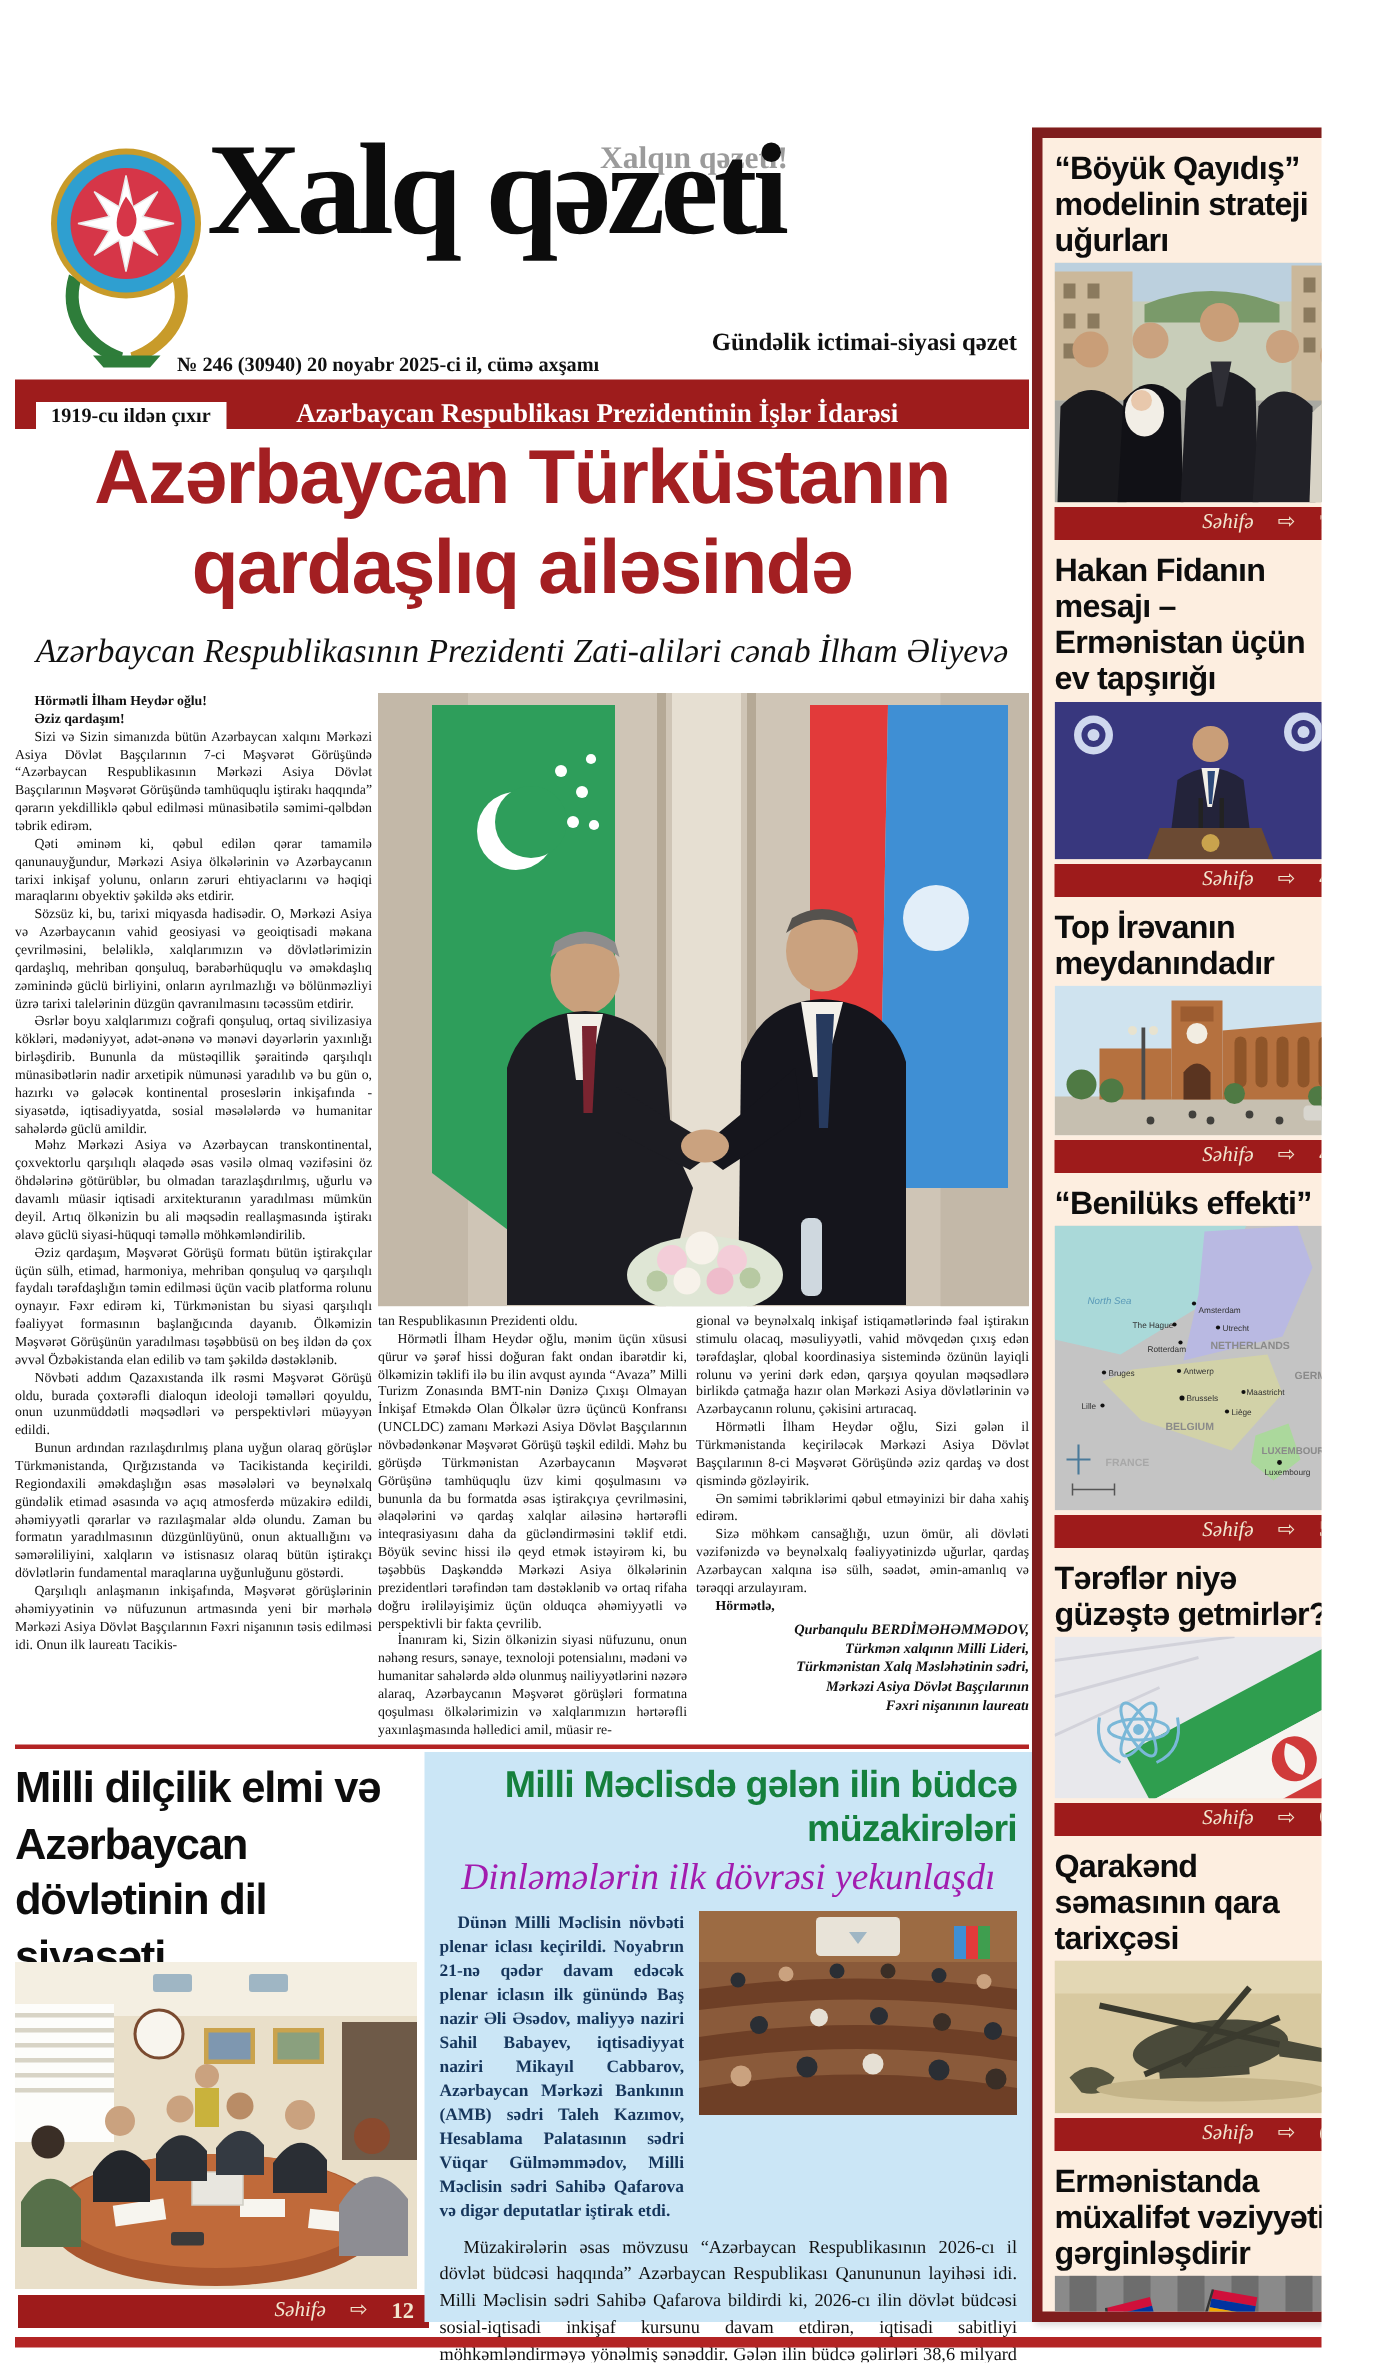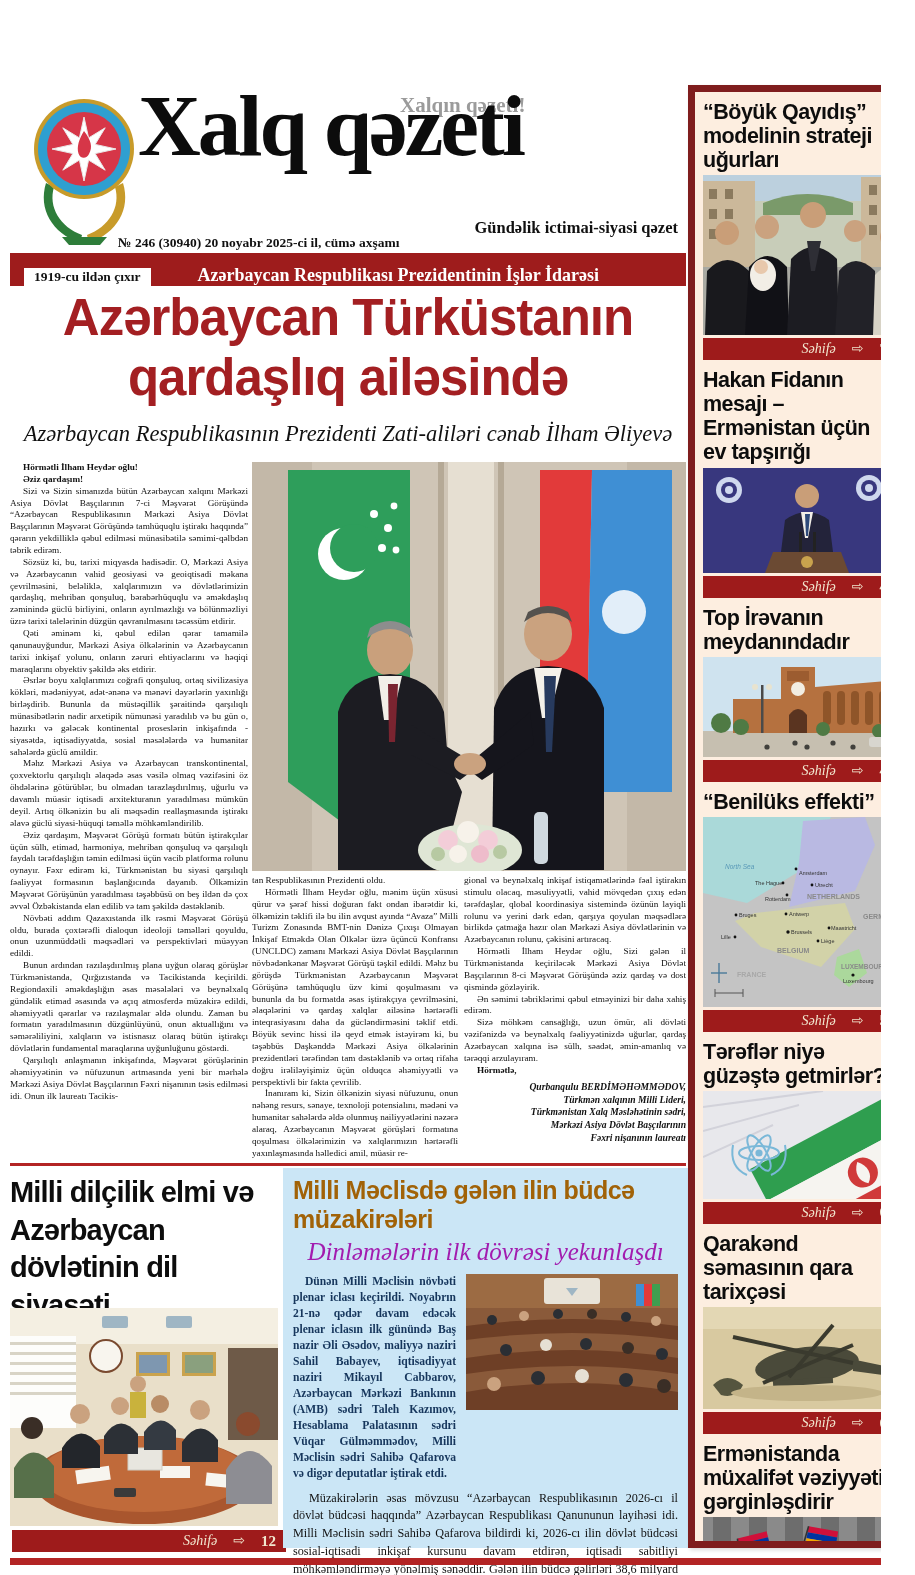--- a/index.html
+++ b/index.html
@@ -30,21 +30,21 @@
   .red-divider{position:absolute;left:10px;top:1163px;width:676px;height:3px;background:#b32424;}
   
   .dil-title{position:absolute;left:10px;top:1174px;width:268px;font-family:"Liberation Sans",sans-serif;font-weight:bold;font-size:29px;line-height:1.3;letter-spacing:-0.8px;color:#0d0d0d;}
   .page-bar{background:#9e1b1b;height:22px;display:flex;align-items:center;justify-content:flex-end;gap:16px;padding-right:10px;color:#f2e7cf;}
   .page-bar .pb-label{font-style:italic;font-size:14px;font-family:"Liberation Serif",serif;}
   .page-bar .pb-arrow{font-size:14px;line-height:1;}
   .page-bar .pb-num{font-weight:bold;font-size:15px;}
   .dil-bar{position:absolute;left:12px;top:1530px;width:264px;}
   
   .budce{position:absolute;left:283px;top:1168px;width:405px;height:380px;background:#cbe6f6;padding:6px 10px;box-sizing:border-box;}
-  .budce-title{text-align:left;font-family:"Liberation Sans",sans-serif;font-weight:bold;font-size:25px;letter-spacing:-0.5px;color:#a16207;margin:2px 0 4px;}
+  .budce-title{text-align:right;font-family:"Liberation Sans",sans-serif;font-weight:bold;font-size:25px;letter-spacing:-0.5px;color:#15803d;margin:2px 0 4px;}
   .budce-sub{text-align:center;font-style:italic;font-size:25px;color:#a21caf;margin-bottom:8px;font-family:"Liberation Serif",serif;}
   .budce-row{display:flex;gap:10px;}
   .budce-intro{width:168px;font-weight:bold;font-size:11.6px;line-height:1.38;text-align:justify;color:#16365c;}
   .budce-intro p{margin:0;text-indent:12px;}
   .budce-body{margin-top:8px;font-size:12.2px;line-height:1.45;text-align:justify;color:#111;}
   .budce-body p{margin:0;text-indent:16px;}
   
   .sidebar{position:absolute;left:688px;top:85px;width:224px;height:1463px;background:#fdeee0;border:7px solid #7f1d1d;box-sizing:border-box;padding:8px 8px 0;overflow:hidden;box-shadow:2px 2px 4px rgba(0,0,0,0.15);}
   .sb-item{margin-bottom:8px;}
   .sb-title{font-family:"Liberation Sans",sans-serif;font-weight:bold;font-size:21.5px;line-height:1.12;letter-spacing:-0.5px;color:#0d0d0d;margin-bottom:3px;}
@@ -144,22 +144,22 @@
           <circle cx="248" cy="390" r="7" fill="#b7c9a2"></circle>
         <rect x="282" y="350" width="14" height="52" rx="5" fill="#cfd8df"></rect>
       </g>
     </svg>
   </div>
 
   <div class="col col1">
     <p class="bold">Hörmətli İlham Heydər oğlu!</p>
     <p class="bold">Əziz qardaşım!</p>
     <p>Sizi və Sizin simanızda bütün Azərbaycan xalqını Mərkəzi Asiya Dövlət Başçılarının 7-ci Məşvərət Görüşündə “Azərbaycan Respublikasının Mərkəzi Asiya Dövlət Başçılarının Məşvərət Görüşündə tamhüquqlu iştirakı haqqında” qərarın yekdilliklə qəbul edilməsi münasibətilə səmimi-qəlbdən təbrik edirəm.</p>
+    <p>Qəti əminəm ki, qəbul edilən qərar tamamilə qanunauyğundur, Mərkəzi Asiya ölkələrinin və Azərbaycanın tarixi inkişaf yolunu, onların zəruri ehtiyaclarını və həqiqi maraqlarını obyektiv şəkildə əks etdirir.</p>
     <p>Sözsüz ki, bu, tarixi miqyasda hadisədir. O, Mərkəzi Asiya və Azərbaycanın vahid geosiyasi və geoiqtisadi məkana çevrilməsini, beləliklə, xalqlarımızın və dövlətlərimizin qardaşlıq, mehriban qonşuluq, bərabərhüquqlu və əməkdaşlıq zəminində güclü birliyini, onların ayrılmazlığı və bölünməzliyi üzrə tarixi talelərinin düzgün qavranılmasını təcəssüm etdirir.</p>
-    <p>Qəti əminəm ki, qəbul edilən qərar tamamilə qanunauyğundur, Mərkəzi Asiya ölkələrinin və Azərbaycanın tarixi inkişaf yolunu, onların zəruri ehtiyaclarını və həqiqi maraqlarını obyektiv şəkildə əks etdirir.</p>
     <p>Əsrlər boyu xalqlarımızı coğrafi qonşuluq, ortaq sivilizasiya kökləri, mədəniyyət, adət-ənənə və mənəvi dəyərlərin yaxınlığı birləşdirib. Bununla da müstəqillik şəraitində qarşılıqlı münasibətlərin nadir arxetipik nümunəsi yaradılıb və bu gün o, hazırkı və gələcək kontinental proseslərin inkişafında - siyasətdə, iqtisadiyyatda, sosial məsələlərdə və humanitar sahələrdə güclü amildir.</p>
     <p>Məhz Mərkəzi Asiya və Azərbaycan transkontinental, çoxvektorlu qarşılıqlı əlaqədə əsas vəsilə olmaq vəzifəsini öz öhdələrinə götürüblər, bu olmadan tarazlaşdırılmış, uğurlu və davamlı müasir iqtisadi arxitekturanın yaradılması mümkün deyil. Artıq ölkənizin bu ali məqsədin reallaşmasında iştirakı əlavə güclü siyasi-hüquqi təməllə möhkəmləndirilib.</p>
     <p>Əziz qardaşım, Məşvərət Görüşü formatı bütün iştirakçılar üçün sülh, etimad, harmoniya, mehriban qonşuluq və qarşılıqlı faydalı tərəfdaşlığın təmin edilməsi üçün vacib platforma rolunu oynayır. Fəxr edirəm ki, Türkmənistan bu siyasi qarşılıqlı fəaliyyət formasının başlanğıcında dayanıb. Ölkəmizin Məşvərət Görüşünün yaradılması təşəbbüsü on beş ildən də çox əvvəl Özbəkistanda elan edilib və tam şəkildə dəstəklənib.</p>
     <p>Növbəti addım Qazaxıstanda ilk rəsmi Məşvərət Görüşü oldu, burada çoxtərəfli dialoqun ideoloji təməlləri qoyuldu, onun uzunmüddətli məqsədləri və perspektivləri müəyyən edildi.</p>
     <p>Bunun ardından razılaşdırılmış plana uyğun olaraq görüşlər Türkmənistanda, Qırğızıstanda və Tacikistanda keçirildi. Regiondaxili əməkdaşlığın əsas məsələləri və beynəlxalq gündəlik etimad əsasında və açıq atmosferdə müzakirə edildi, əhəmiyyətli qərarlar və razılaşmalar əldə olundu. Zaman bu formatın yaradılmasının düzgünlüyünü, onun aktuallığını və səmərəliliyini, xalqların və istisnasız olaraq bütün iştirakçı dövlətlərin fundamental maraqlarına uyğunluğunu göstərdi.</p>
     <p>Qarşılıqlı anlaşmanın inkişafında, Məşvərət görüşlərinin əhəmiyyətinin və nüfuzunun artmasında yeni bir mərhələ Mərkəzi Asiya Dövlət Başçılarının Fəxri nişanının təsis edilməsi idi. Onun ilk laureatı Tacikis-</p>
   </div>
   <div class="col col2">
     <p style="text-indent:0">tan Respublikasının Prezidenti oldu.</p>
     <p>Hörmətli İlham Heydər oğlu, mənim üçün xüsusi qürur və şərəf hissi doğuran fakt ondan ibarətdir ki, ölkəmizin təklifi ilə bu ilin avqust ayında “Avaza” Milli Turizm Zonasında BMT-nin Dənizə Çıxışı Olmayan İnkişaf Etməkdə Olan Ölkələr üzrə üçüncü Konfransı (UNCLDC) zamanı Mərkəzi Asiya Dövlət Başçılarının növbədənkənar Məşvərət Görüşü təşkil edildi. Məhz bu görüşdə Türkmənistan Azərbaycanın Məşvərət Görüşünə tamhüquqlu üzv kimi qoşulmasını və bununla da bu formatda əsas iştirakçıya çevrilməsini, əlaqələrini və qardaş xalqlar ailəsinə hərtərəfli inteqrasiyasını daha da gücləndirməsini təklif etdi. Böyük sevinc hissi ilə qeyd etmək istəyirəm ki, bu təşəbbüs Daşkənddə Mərkəzi Asiya ölkələrinin prezidentləri tərəfindən tam dəstəklənib və ortaq rifaha doğru irəliləyişimiz üçün olduqca əhəmiyyətli və perspektivli bir fakta çevrilib.</p>

